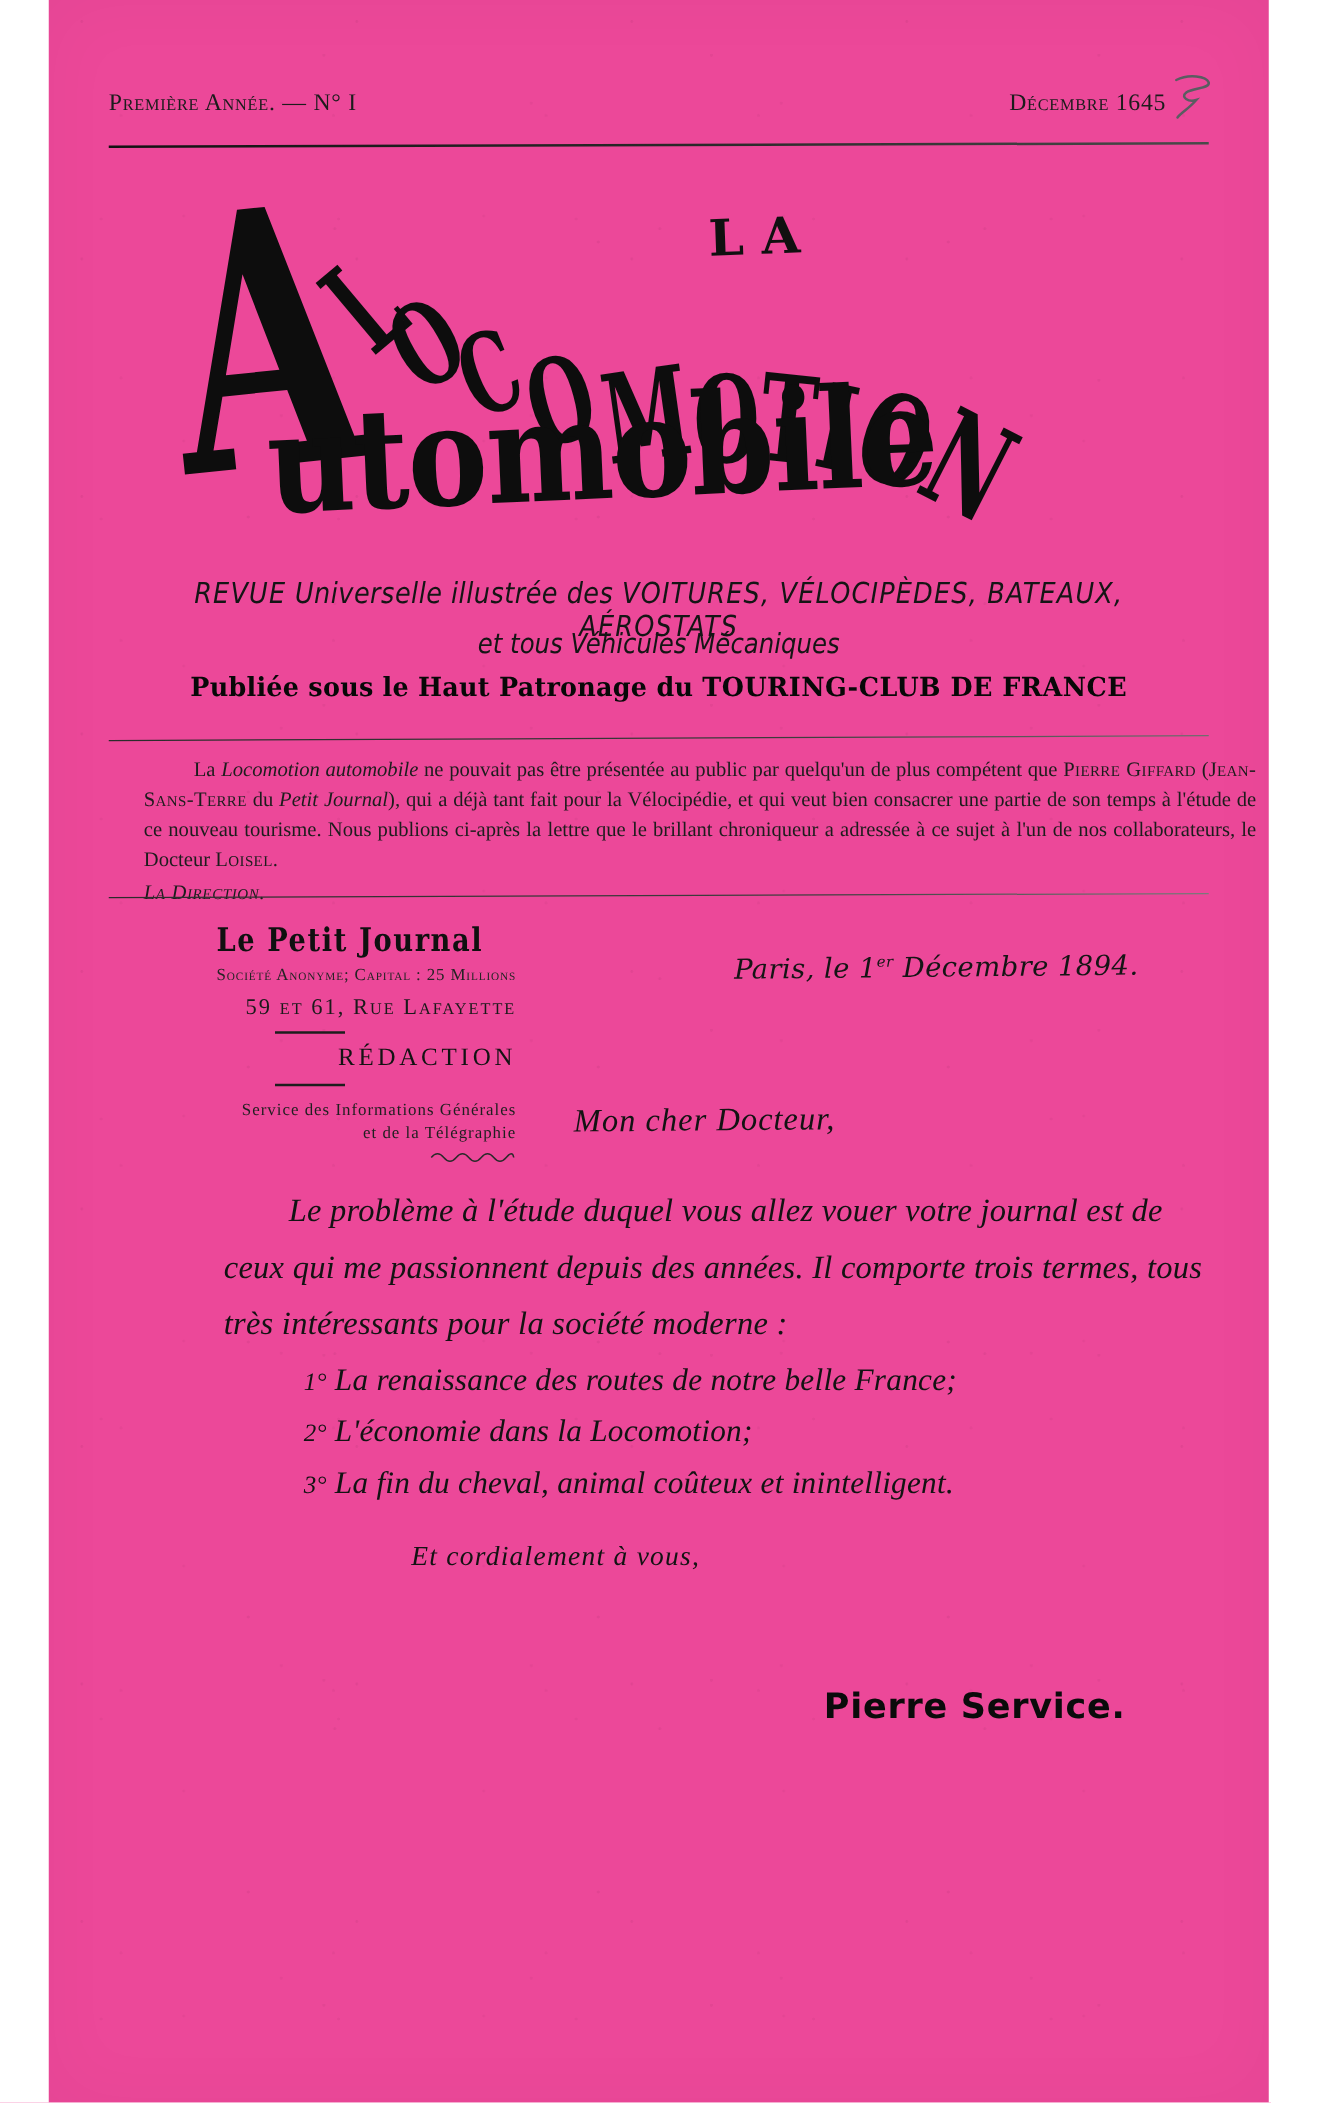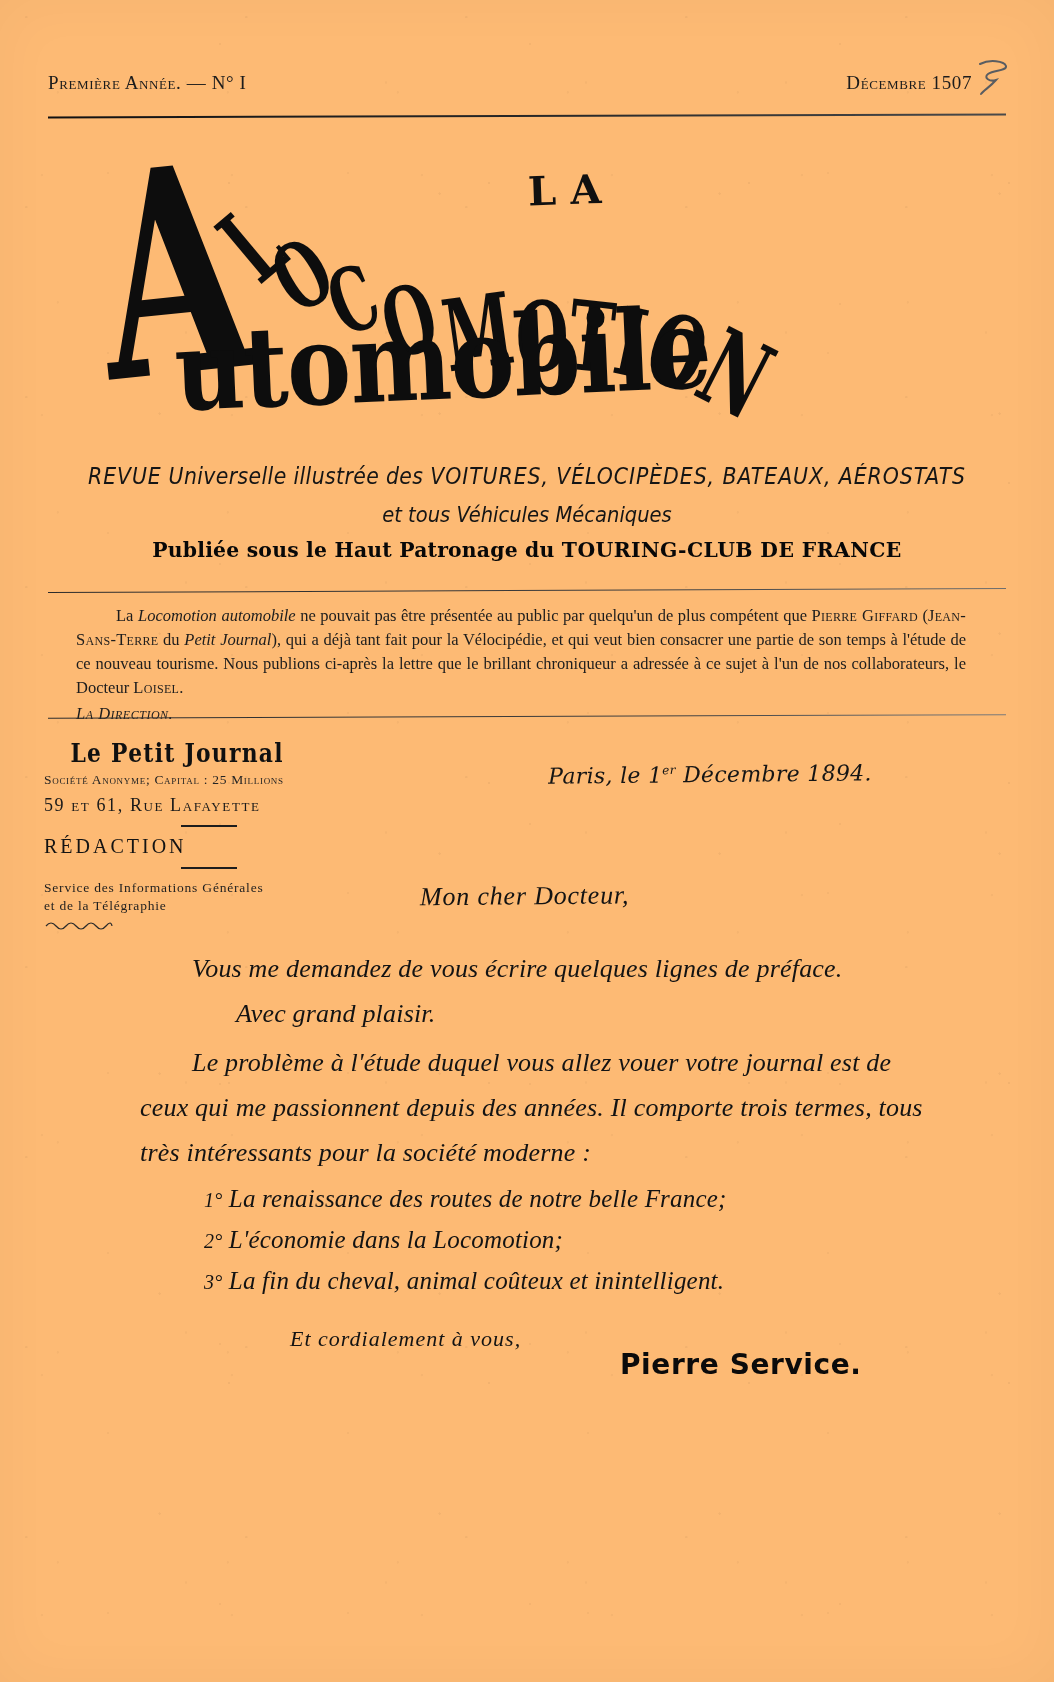--- a/index.html
+++ b/index.html
@@ -7,24 +7,24 @@
     margin: 0;
     padding: 0;
     background: #ffffff;
   }
   body {
     font-family: "Liberation Serif", serif;
     color: #1a1a1a;
   }
   .page {
     position: relative;
-    width: 1054px;
+    width: 976px;
     height: 1682px;
     margin: 0 auto;
-    background: #fdba74;
+    background: #ec4899;
     overflow: hidden;
   }
   
   .paper-noise {
     position: absolute;
     inset: 0;
     pointer-events: none;
     background-image:
       radial-gradient(circle at 12% 9%, rgba(0,0,0,.05) 0 1px, transparent 1.4px),
       radial-gradient(circle at 71% 17%, rgba(0,0,0,.045) 0 1px, transparent 1.4px),
@@ -221,21 +221,21 @@
     background: linear-gradient(90deg, #2b2b2b 0%, #3f3f3f 65%, #7a7a7a 100%);
     transform: rotate(-0.22deg);
   }
 
   
   .letterhead {
     position: absolute;
     top: 738px;
     left: 44px;
     width: 330px;
-    text-align: left;
+    text-align: right;
     color: #161616;
   }
   .lh-name {
     font-family: "DejaVu Serif", serif;
     font-weight: 700;
     font-size: 26px;
     letter-spacing: 1.5px;
     transform: scaleX(.84);
     color: #101010;
   }
@@ -355,21 +355,21 @@
 </style>
 </head>
 <body>
 
 <div class="page">
   <div class="paper-noise"></div>
 
   <div class="issue-line">
     <div class="issue-left">Première Année. — N° I</div>
     <div class="issue-right">
-      <span>Décembre 1507</span>
+      <span>Décembre 1645</span>
       <svg class="pen-mark" viewBox="0 0 34 40">
         <path d="M4 8 C14 3, 28 5, 30 10 C31 15, 18 14, 12 18 C7 22, 14 26, 20 24 C14 31, 8 34, 5 38" fill="none" stroke="#5a5d61" stroke-width="2" stroke-linecap="round"></path>
       </svg>
     </div>
   </div>
   <div class="rule-main"></div>
 
   <div class="masthead">
     <div class="mh-la">LA</div>
     <div class="mh-big-a">A</div>
@@ -427,24 +427,20 @@
     </svg>
   </div>
 
   <div class="dateline">
     <span>Paris, le </span><span>1</span><sup>er</sup><span> Décembre 1894.</span>
   </div>
 
   <div class="letter">
     <div class="salutation">Mon cher Docteur,</div>
 
-    <div class="para">
-      <span class="ind">Vous me demandez de vous écrire quelques lignes de préface.</span>
-      <span class="center-ish">Avec grand plaisir.</span>
-    </div>
 
     <div class="para">
       <span class="ind">Le problème à l'étude duquel vous allez vouer votre journal est de ceux qui me passionnent depuis des années. Il comporte trois termes, tous très intéressants pour la société moderne :</span>
     </div>
 
     <div class="para">
       <span class="item">
         <span class="num">1°</span>
         <span>La renaissance des routes de notre belle France;</span>
       </span>

